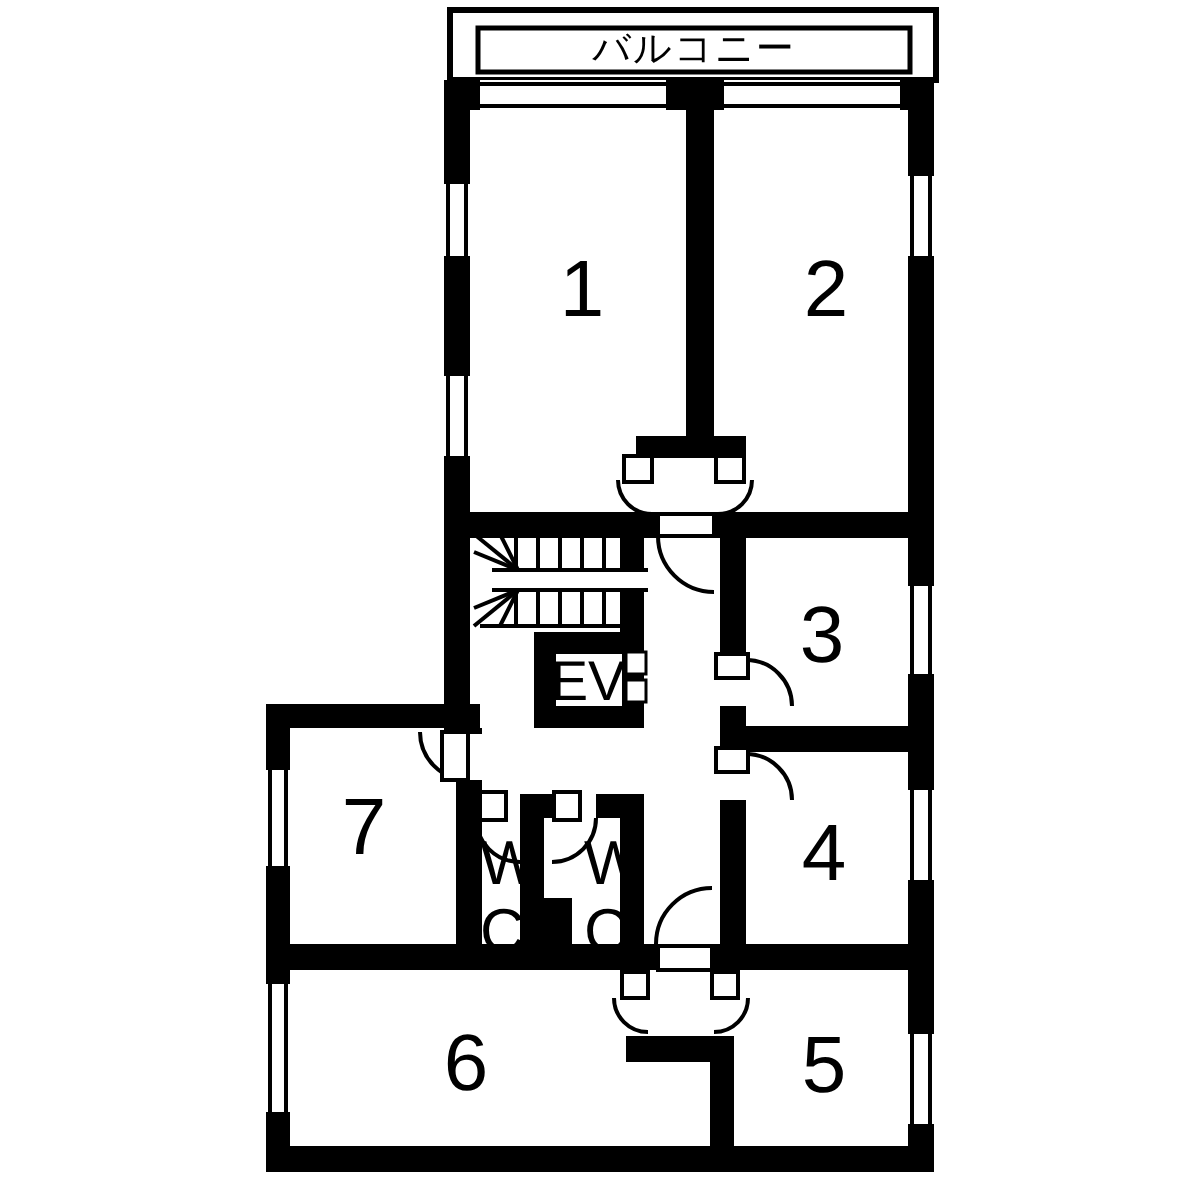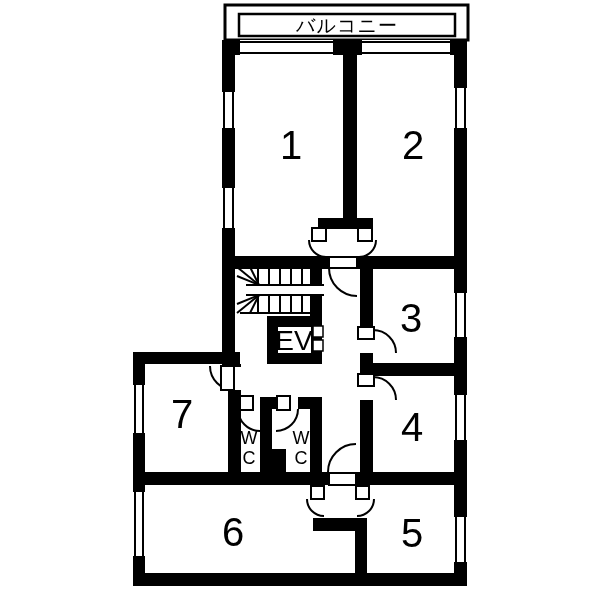--- a/index.html
+++ b/index.html
@@ -4,21 +4,21 @@
 <style>
   html,body{margin:0;padding:0;background:#ffffff;}
   #plan{position:relative;width:600px;height:600px;background:#ffffff;overflow:hidden;
         font-family:"Liberation Sans","DejaVu Sans",sans-serif;padding-left:30px;}
   #plan svg{position:absolute;left:0;top:0;}
   .lbl{position:absolute;transform:translate(-50%,-50%);color:#000;white-space:nowrap;
        font-family:"Liberation Sans","DejaVu Sans",sans-serif;}
   .room-num{font-size:40px;line-height:1;}
   .balcony-lbl{font-size:19px;letter-spacing:1px;line-height:1;}
   .ev-lbl{font-size:28px;line-height:1;letter-spacing:0px;}
-  .wc{font-size:18px;line-height:1.1;width:18px;word-break:break-all;text-align:center;white-space:normal;}
+  .wc{font-size:31px;line-height:1.1;width:18px;word-break:break-all;text-align:center;white-space:normal;}
 </style>
 </head>
 <body>
 
 <div id="plan">
 
   <svg width="600" height="600" viewBox="0 0 600 600">
 
     <rect x="0" y="0" width="600" height="600" fill="#ffffff"></rect>
 

